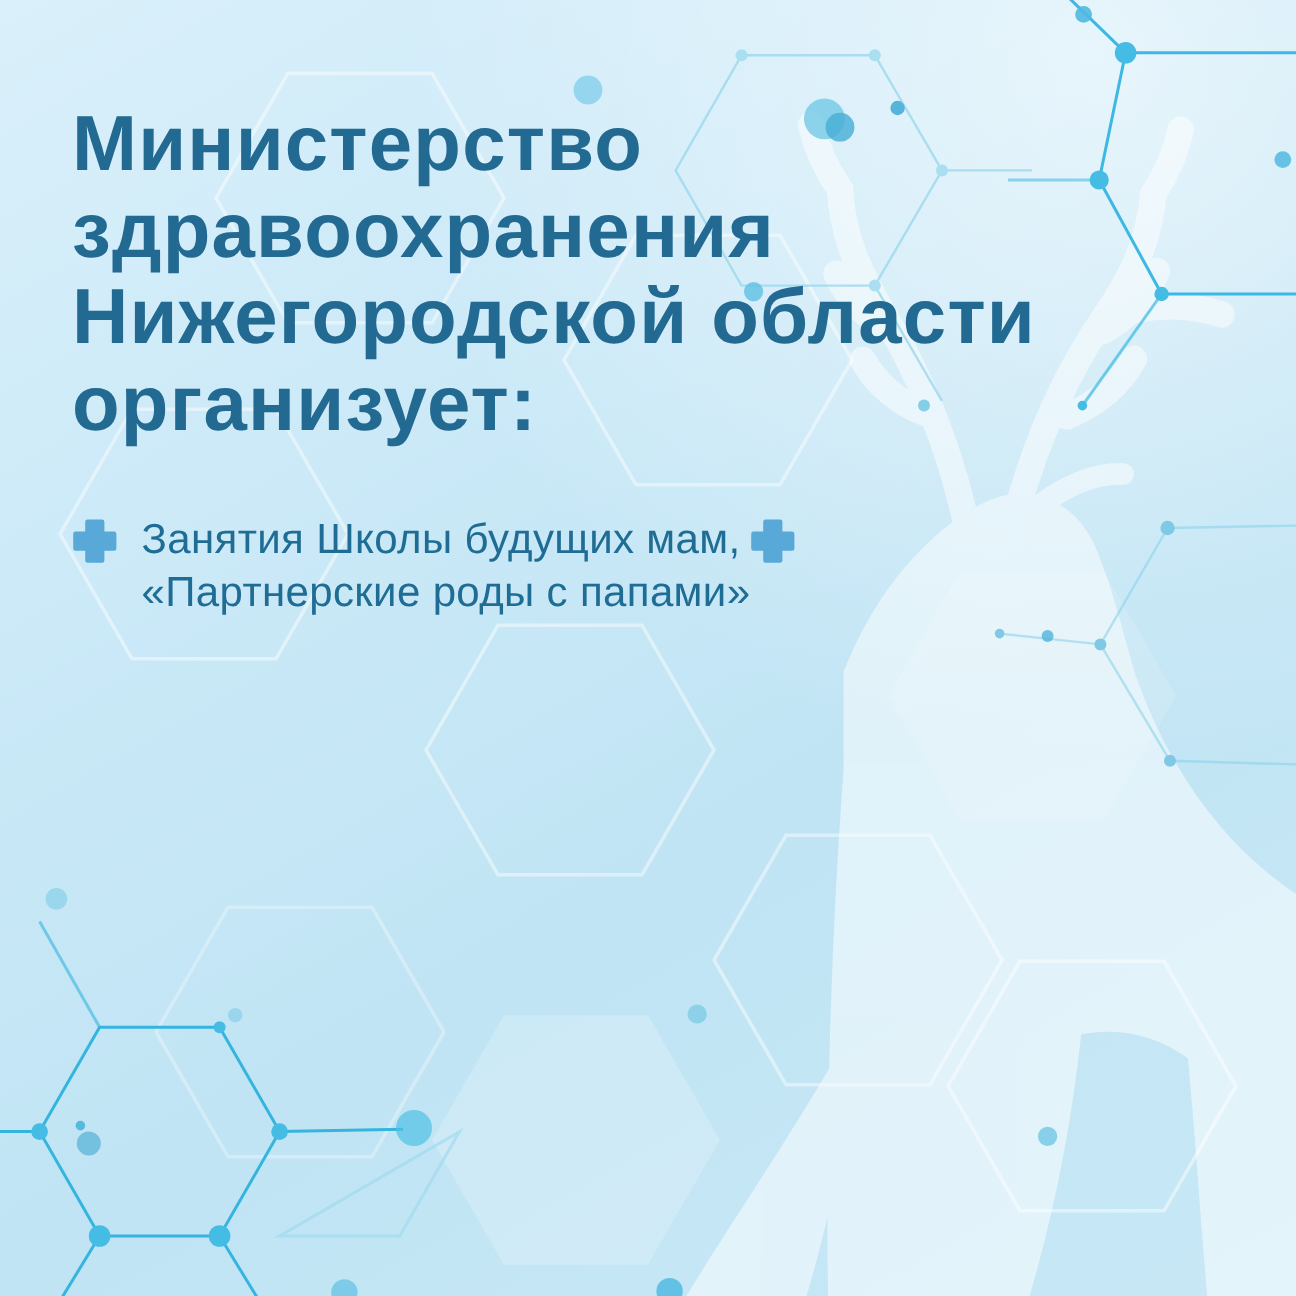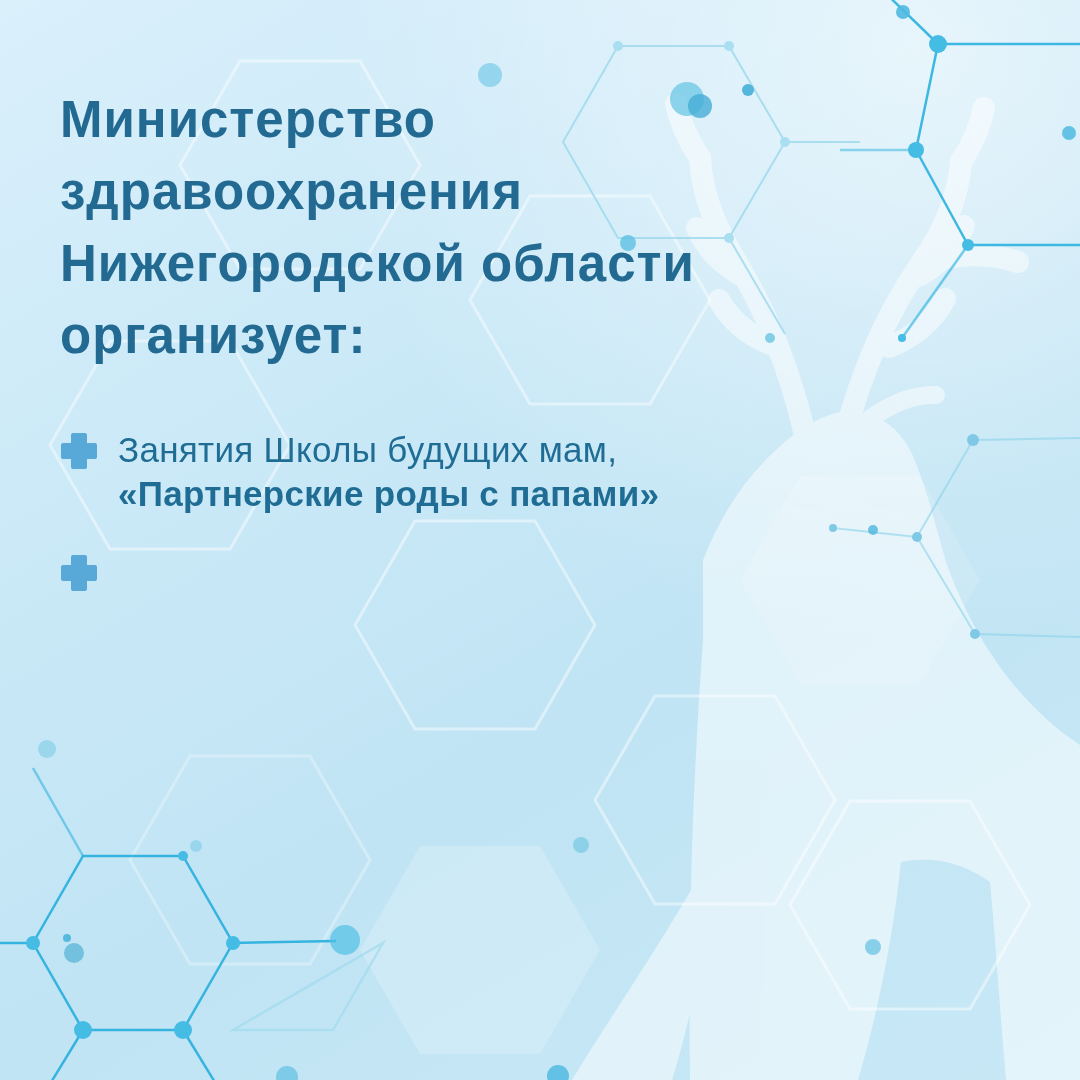--- a/index.html
+++ b/index.html
@@ -7,32 +7,32 @@
     position:relative;
     width:1080px;height:1080px;
     overflow:hidden;
     font-family:"Liberation Sans","DejaVu Sans",sans-serif;
     background:linear-gradient(150deg,#daf0fb 0%,#cdeaf8 28%,#c0e4f4 62%,#c8e8f6 100%);
   }
   .bg-svg{position:absolute;inset:0;width:100%;height:100%;display:block;}
   .content{position:absolute;left:60px;top:84px;right:36px;}
   .title{
     margin:0 0 56px 0;
-    font-size:51px;line-height:72px;font-weight:700;letter-spacing:1px;
+    font-size:65px;line-height:72px;font-weight:700;letter-spacing:1px;
     color:#236a92;white-space:pre-line;
   }
-  .bullets{display:flex;flex-direction:column;}
+  .bullets{display:flex;flex-direction:row;}
   .bullet{display:flex;align-items:flex-start;margin-bottom:34px;}
   .bullet-icon{width:38px;height:38px;flex:0 0 38px;margin-top:4px;}
   .bullet-text{
     margin-left:20px;
     font-size:35px;line-height:44px;font-weight:500;letter-spacing:.3px;
     color:#1f6d94;white-space:pre-line;
   }
-  .bullet-text .bold{font-weight:700;}
+  .bullet-text .bold{font-weight:400;}
 </style>
 </head>
 <body>
 
 <div class="canvas">
 
   <svg class="bg-svg" viewBox="0 0 1080 1080" aria-hidden="true">
     <defs>
       <radialGradient id="cornerLight" cx="0.85" cy="0.05" r="0.55">
         <stop offset="0" stop-color="#ffffff" stop-opacity="0.55"></stop>

